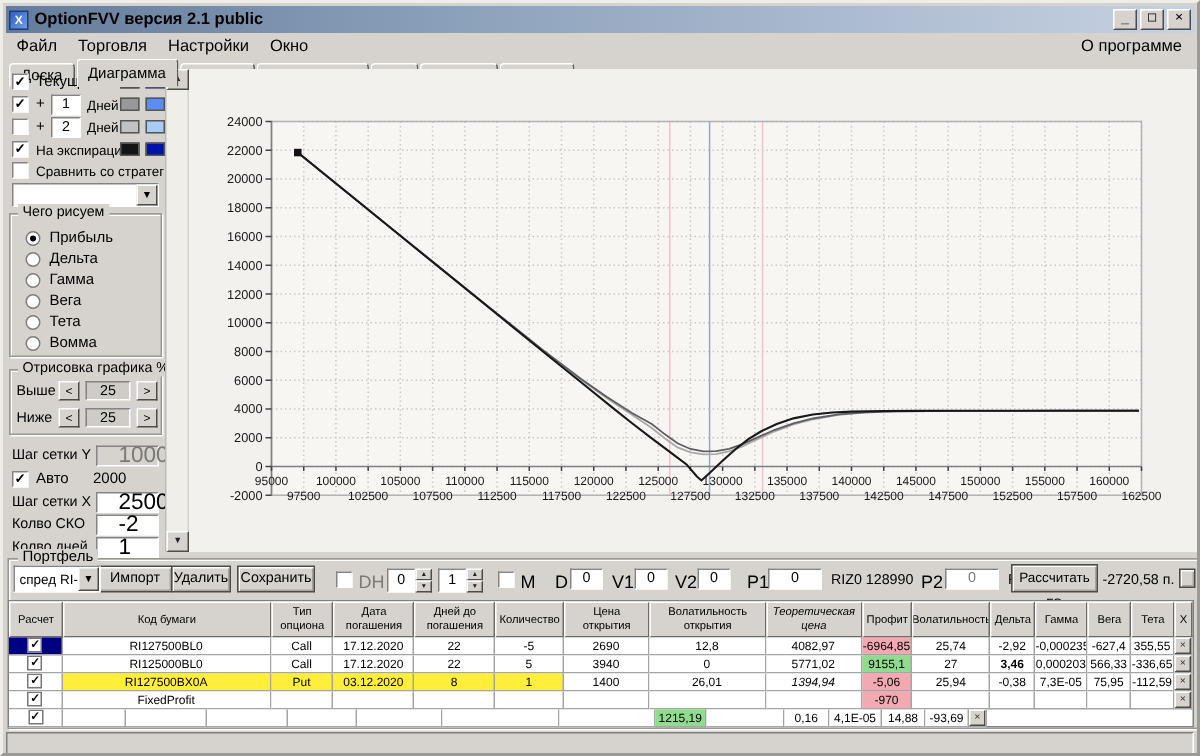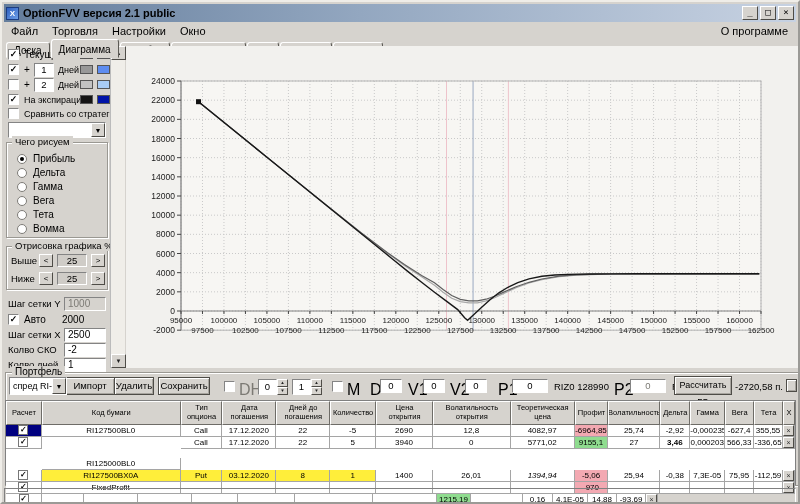--- a/index.html
+++ b/index.html
@@ -41,39 +41,39 @@
   .rrow{position:absolute;left:10px;height:13px;}
   .rad{position:absolute;left:0;top:1px;width:10px;height:10px;border-radius:50%;background:#fff;border:1px solid #7e7c77;}
   .rad .dot{position:absolute;left:2px;top:2px;width:4px;height:4px;border-radius:50%;background:#000;}
   .rlbl{position:absolute;left:16px;top:0;font-size:10px;white-space:nowrap;}
   .sbtn{position:absolute;width:14px;height:13px;background:#d6d3ce;border:1px solid;border-color:#fff #4e4c47 #4e4c47 #fff;
       font-size:8px;text-align:center;line-height:11px;}
   .sval{position:absolute;width:30px;height:13px;background:#cfccc7;border:1px solid;border-color:#848484 #fff #fff #848484;
       font-size:9.5px;text-align:center;line-height:11px;}
   .flbl{position:absolute;left:4px;font-size:9.5px;white-space:nowrap;}
   .ffield{position:absolute;left:60px;width:42px;height:14px;background:#fff;border:1px solid;
-      border-color:#848484 #fff #fff #848484;font-size:10px;line-height:12px;padding-left:3px;}
+      border-color:#848484 #fff #fff #848484;font-size:15px;line-height:12px;padding-left:14px;}
   .ffield.dis{background:#d6d3ce;color:#7c7a74;}
   
   .vscroll{position:absolute;left:108px;top:44px;width:15px;height:322px;background:#f0eee9;border-left:1px solid #bbb;}
   .sarrow{position:absolute;left:0;width:15px;height:14px;background:#d6d3ce;border:1px solid;
       border-color:#fff #4e4c47 #4e4c47 #fff;font-size:6px;text-align:center;line-height:12px;color:#222;}
   
   .chartpanel{position:absolute;left:124px;top:44px;width:674px;height:322px;background:#f2f1ee;}
   .chart-title{position:absolute;left:0;top:8px;width:100%;text-align:center;font-size:10.5px;color:#222;white-space:pre;}
   .chartpanel svg{position:absolute;left:0;top:14px;}
   
   .pbox{position:absolute;left:3px;top:370px;width:794px;height:114px;border:1px solid #9a9892;
       box-shadow:inset 1px 1px 0 #fff,1px 1px 0 #fff;}
   .plegend{position:absolute;left:10px;top:364px;background:#d6d3ce;padding:0 3px;font-size:10px;z-index:3;}
   .btn{position:absolute;background:#d6d3ce;border:1px solid #4e4c47;box-shadow:inset 1px 1px 0 #fff,inset -1px -1px 0 #a7a49e;
       font-size:9.5px;text-align:center;}
   .tf{position:absolute;background:#fff;border:1px solid;border-color:#848484 #fff #fff #848484;
       font-size:9.5px;text-align:center;line-height:12px;}
-  .tlbl{position:absolute;font-size:16px;white-space:nowrap;}
+  .tlbl{position:absolute;font-size:12px;white-space:nowrap;}
   .spin{position:absolute;width:30px;height:16px;}
   .spin .num{position:absolute;left:0;top:0;width:19px;height:16px;background:#fff;border:1px solid;
       border-color:#848484 #fff #fff #848484;font-size:9.5px;text-align:center;line-height:14px;}
   .spin .up,.spin .dn{position:absolute;left:19px;width:11px;height:8px;background:#d6d3ce;border:1px solid;
       border-color:#fff #4e4c47 #4e4c47 #fff;font-size:4.5px;line-height:6px;text-align:center;color:#222;}
   .spin .up{top:0}.spin .dn{top:8px}
   
   .ptable{position:absolute;left:3px;top:398px;width:791px;height:85px;border:1px solid #808080;background:#fff;}
   .trow{display:flex;}
   .th{background:#d6d3ce;border:1px solid;border-color:#fff #6e6c67 #6e6c67 #fff;height:24px;
@@ -423,21 +423,21 @@
 опциона</div>
         <div class="th" style="width: 54px;">Дата
 погашения</div>
         <div class="th" style="width: 54px;">Дней до
 погашения</div>
         <div class="th" style="width: 46px;">Количество</div>
         <div class="th" style="width: 57px;">Цена
 открытия</div>
         <div class="th" style="width: 78px;">Волатильность
 открытия</div>
-        <div class="th" style="width: 64px;">Теоретическая
+        <div class="th" style="width: 64px; font-style: italic;">Теоретическая
 цена</div>
         <div class="th" style="width: 34px;">Профит</div>
         <div class="th" style="width: 52px;">Волатильность</div>
         <div class="th" style="width: 30px;">Дельта</div>
         <div class="th" style="width: 35px;">Гамма</div>
         <div class="th" style="width: 29px;">Вега</div>
         <div class="th" style="width: 29px;">Тета</div>
         <div class="th" style="width: 12px;">X</div>
       </div>
       <div class="trow">
@@ -459,21 +459,21 @@
         <div class="td" style="width: 29px;">-627,4</div>
         <div class="td" style="width: 29px;">355,55</div>
         <div class="td" style="width: 12px;">
           <span class="xbtn">×</span>
         </div>
       </div>
       <div class="trow">
         <div class="td" style="width: 36px;">
           <span class="cbx">✓</span>
         </div>
-        <div class="td" style="width: 139px; margin-top: 21px;">RI125000BL0</div>
+        <div class="td" style="width: 139px;">RI125000BL0</div>
         <div class="td" style="width: 42px;">Call</div>
         <div class="td" style="width: 54px;">17.12.2020</div>
         <div class="td" style="width: 54px;">22</div>
         <div class="td" style="width: 46px;">5</div>
         <div class="td" style="width: 57px;">3940</div>
         <div class="td" style="width: 78px;">0</div>
         <div class="td" style="width: 64px;">5771,02</div>
         <div class="td" style="width: 34px; background: rgb(143, 220, 143);">9155,1</div>
         <div class="td" style="width: 52px;">27</div>
         <div class="td" style="width: 30px; font-weight: bold;">3,46</div>

